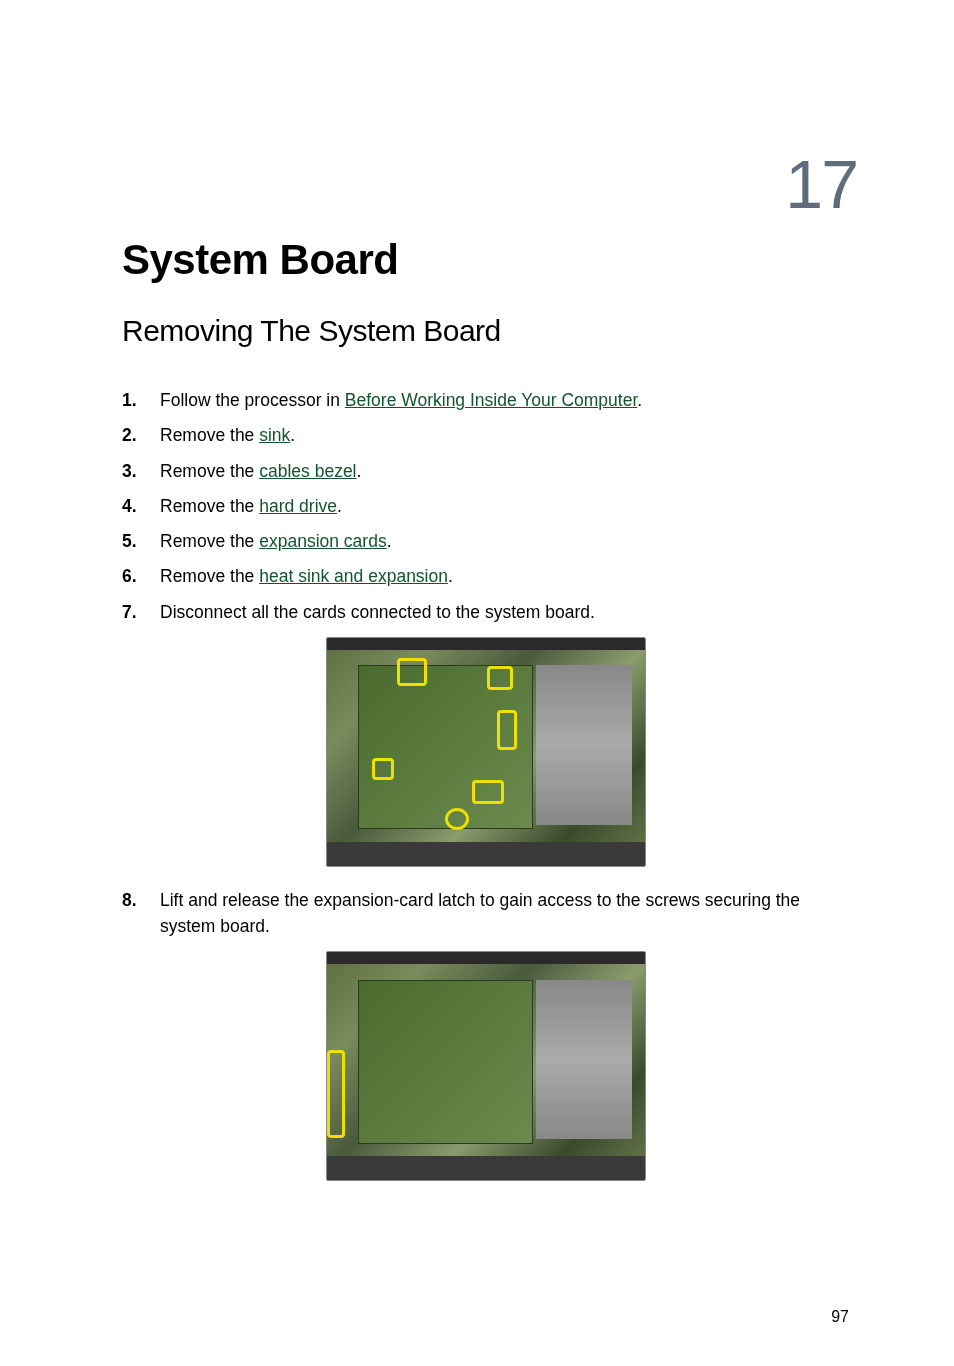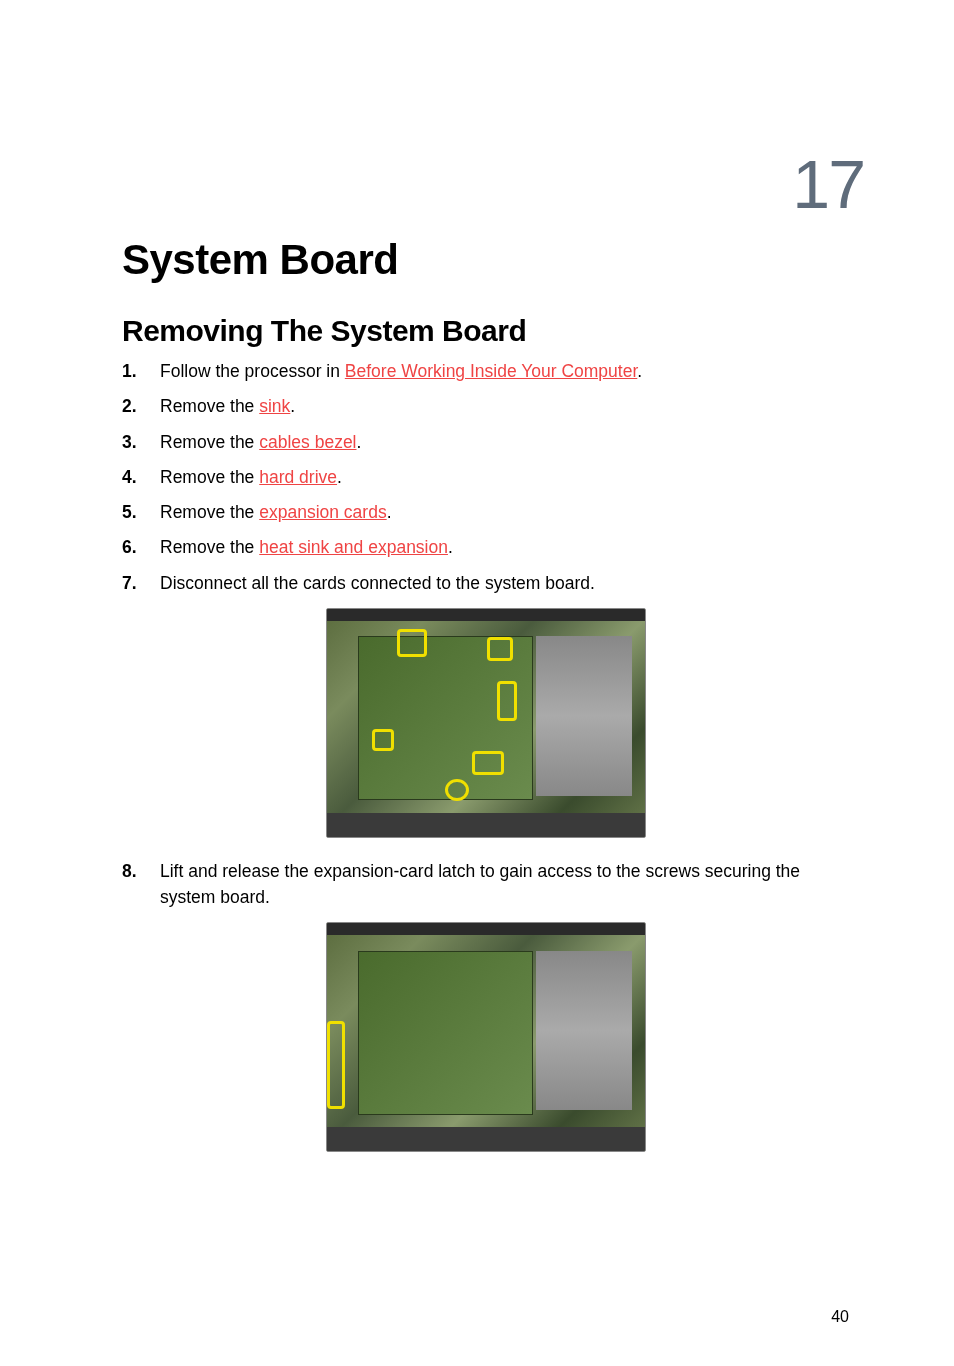--- a/index.html
+++ b/index.html
@@ -8,37 +8,37 @@
       height: 1366px;
       background: #ffffff;
       font-family: Arial, Helvetica, sans-serif;
       color: #000000;
       position: relative;
       padding: 145px 105px 40px 122px;
     }
     .chapter-number {
       position: absolute;
       top: 145px;
-      right: 90px;
+      right: 97px;
       font-size: 68px;
       font-weight: 300;
       color: #5f6c7b;
       letter-spacing: -2px;
     }
     .chapter-title {
       font-size: 42px;
       font-weight: bold;
       margin-top: 91px;
       margin-bottom: 30px;
       letter-spacing: -0.5px;
     }
     .section-title {
       font-size: 30px;
-      font-weight: bold;
-      margin-bottom: 10px;
+      font-weight: normal;
+      margin-bottom: 39px;
       letter-spacing: -0.5px;
     }
     .steps {
       list-style: none;
       counter-reset: step;
     }
     .step {
       display: flex;
       margin-bottom: 9px;
       font-size: 17.5px;
@@ -46,21 +46,21 @@
     }
     .step-marker {
       font-weight: bold;
       min-width: 38px;
       flex-shrink: 0;
     }
     .step-text {
       flex: 1;
     }
     .link {
-      color: #ef4444;
+      color: #14532d;
       text-decoration: underline;
     }
     .figure {
       display: flex;
       justify-content: center;
       margin: 12px 0 20px 0;
     }
     .image-placeholder {
       width: 320px;
       height: 230px;
@@ -193,13 +193,13 @@
 </ol>
 
 <div class="figure">
   <div class="image-placeholder">
     <div class="board-area"></div>
     <div class="side-area"></div>
     <div class="highlight h7"></div>
   </div>
 </div>
 
-<div class="page-number">40</div>
+<div class="page-number">97</div>
 
 </body></html>

